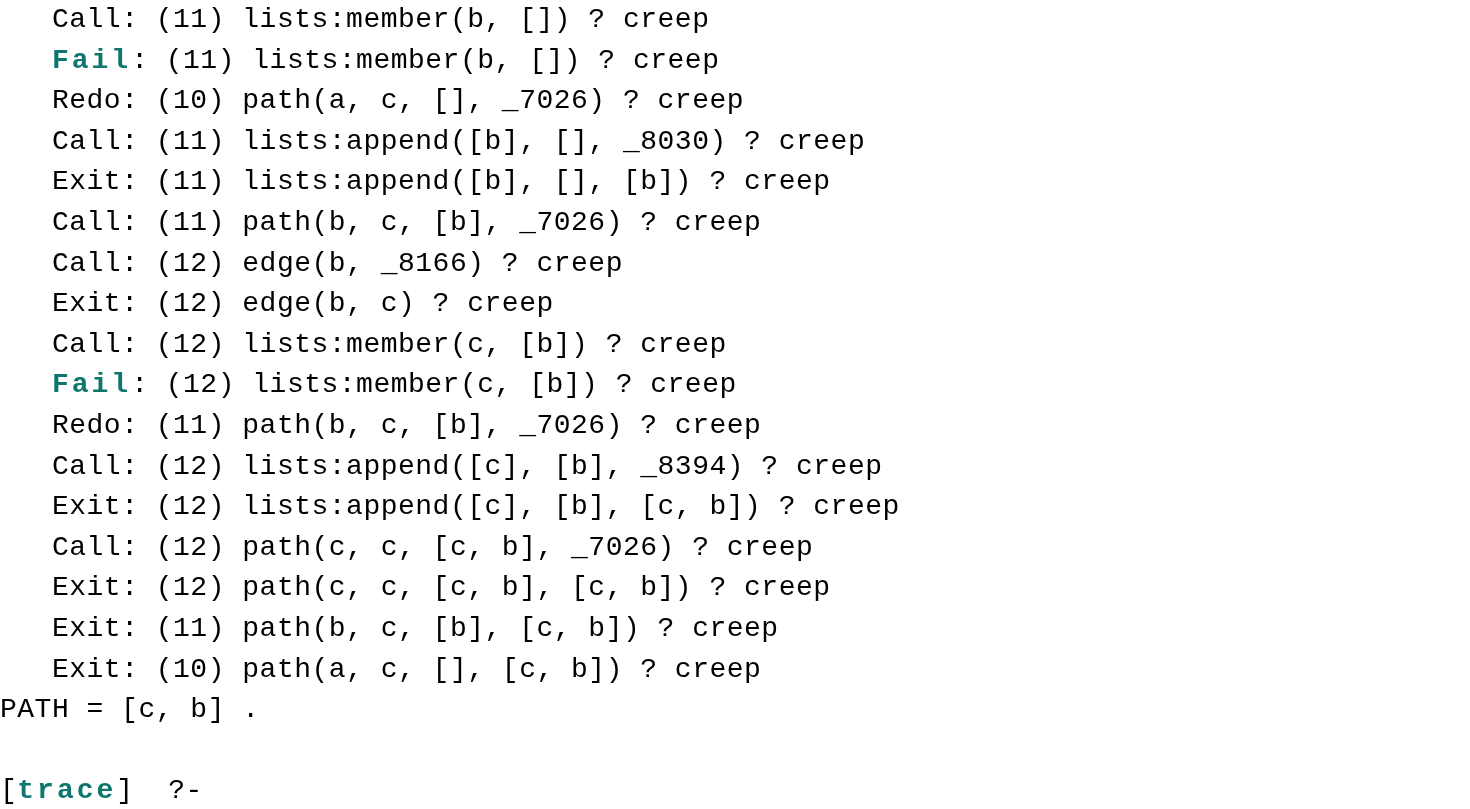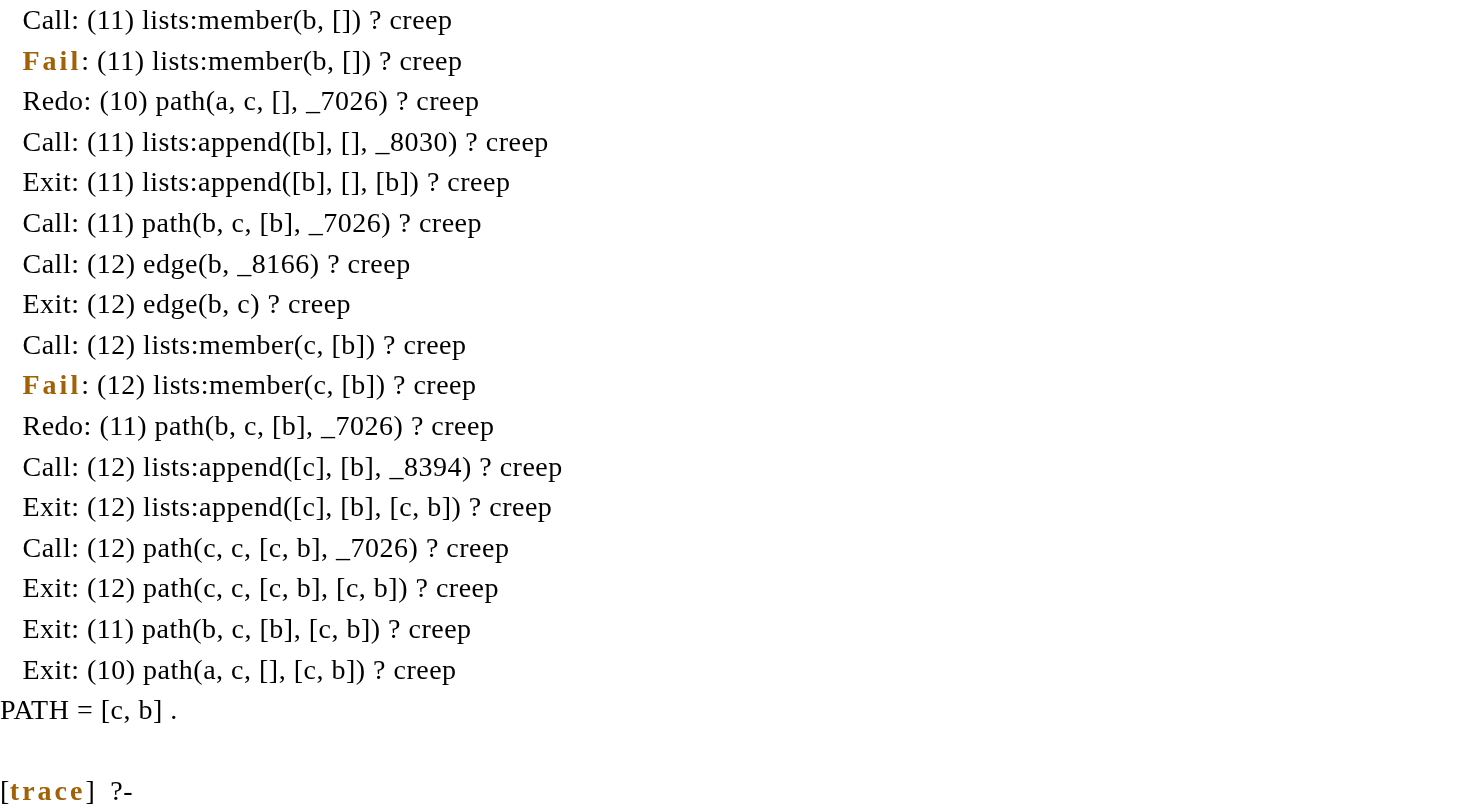--- a/index.html
+++ b/index.html
@@ -9,19 +9,19 @@
       font-family: "Courier New", Courier, monospace;
       font-size: 28px;
       line-height: 1.45;
       letter-spacing: 0.5px;
       color: #000000;
     }
     #terminal {
       padding-left: 0px;
       white-space: pre;
     }
-    .line { white-space: pre; font-family: Liberation Serif, serif; }
-    .keyword-blue { color: #a16207; font-weight: bold; letter-spacing: 3px; }
+    .line { white-space: pre; }
+    .keyword-blue { color: #0f766e; font-weight: bold; letter-spacing: 3px; }
   </style>
 </head>
 <body>
 
 <div id="terminal"><div class="line"><span>   </span><span>Call</span><span>: </span><span>(11)</span><span> </span><span>lists:member(b, [])</span><span> ? creep</span></div><div class="line"><span>   </span><span class="keyword-blue">Fail</span><span>: </span><span>(11)</span><span> </span><span>lists:member(b, [])</span><span> ? creep</span></div><div class="line"><span>   </span><span>Redo</span><span>: </span><span>(10)</span><span> </span><span>path(a, c, [], _7026)</span><span> ? creep</span></div><div class="line"><span>   </span><span>Call</span><span>: </span><span>(11)</span><span> </span><span>lists:append([b], [], _8030)</span><span> ? creep</span></div><div class="line"><span>   </span><span>Exit</span><span>: </span><span>(11)</span><span> </span><span>lists:append([b], [], [b])</span><span> ? creep</span></div><div class="line"><span>   </span><span>Call</span><span>: </span><span>(11)</span><span> </span><span>path(b, c, [b], _7026)</span><span> ? creep</span></div><div class="line"><span>   </span><span>Call</span><span>: </span><span>(12)</span><span> </span><span>edge(b, _8166)</span><span> ? creep</span></div><div class="line"><span>   </span><span>Exit</span><span>: </span><span>(12)</span><span> </span><span>edge(b, c)</span><span> ? creep</span></div><div class="line"><span>   </span><span>Call</span><span>: </span><span>(12)</span><span> </span><span>lists:member(c, [b])</span><span> ? creep</span></div><div class="line"><span>   </span><span class="keyword-blue">Fail</span><span>: </span><span>(12)</span><span> </span><span>lists:member(c, [b])</span><span> ? creep</span></div><div class="line"><span>   </span><span>Redo</span><span>: </span><span>(11)</span><span> </span><span>path(b, c, [b], _7026)</span><span> ? creep</span></div><div class="line"><span>   </span><span>Call</span><span>: </span><span>(12)</span><span> </span><span>lists:append([c], [b], _8394)</span><span> ? creep</span></div><div class="line"><span>   </span><span>Exit</span><span>: </span><span>(12)</span><span> </span><span>lists:append([c], [b], [c, b])</span><span> ? creep</span></div><div class="line"><span>   </span><span>Call</span><span>: </span><span>(12)</span><span> </span><span>path(c, c, [c, b], _7026)</span><span> ? creep</span></div><div class="line"><span>   </span><span>Exit</span><span>: </span><span>(12)</span><span> </span><span>path(c, c, [c, b], [c, b])</span><span> ? creep</span></div><div class="line"><span>   </span><span>Exit</span><span>: </span><span>(11)</span><span> </span><span>path(b, c, [b], [c, b])</span><span> ? creep</span></div><div class="line"><span>   </span><span>Exit</span><span>: </span><span>(10)</span><span> </span><span>path(a, c, [], [c, b])</span><span> ? creep</span></div><div class="line">PATH = [c, b] .</div><div class="line"> </div><div class="line"><span>[</span><span class="keyword-blue">trace</span><span>]</span><span>  ?-</span></div></div>
 
 </body></html>

